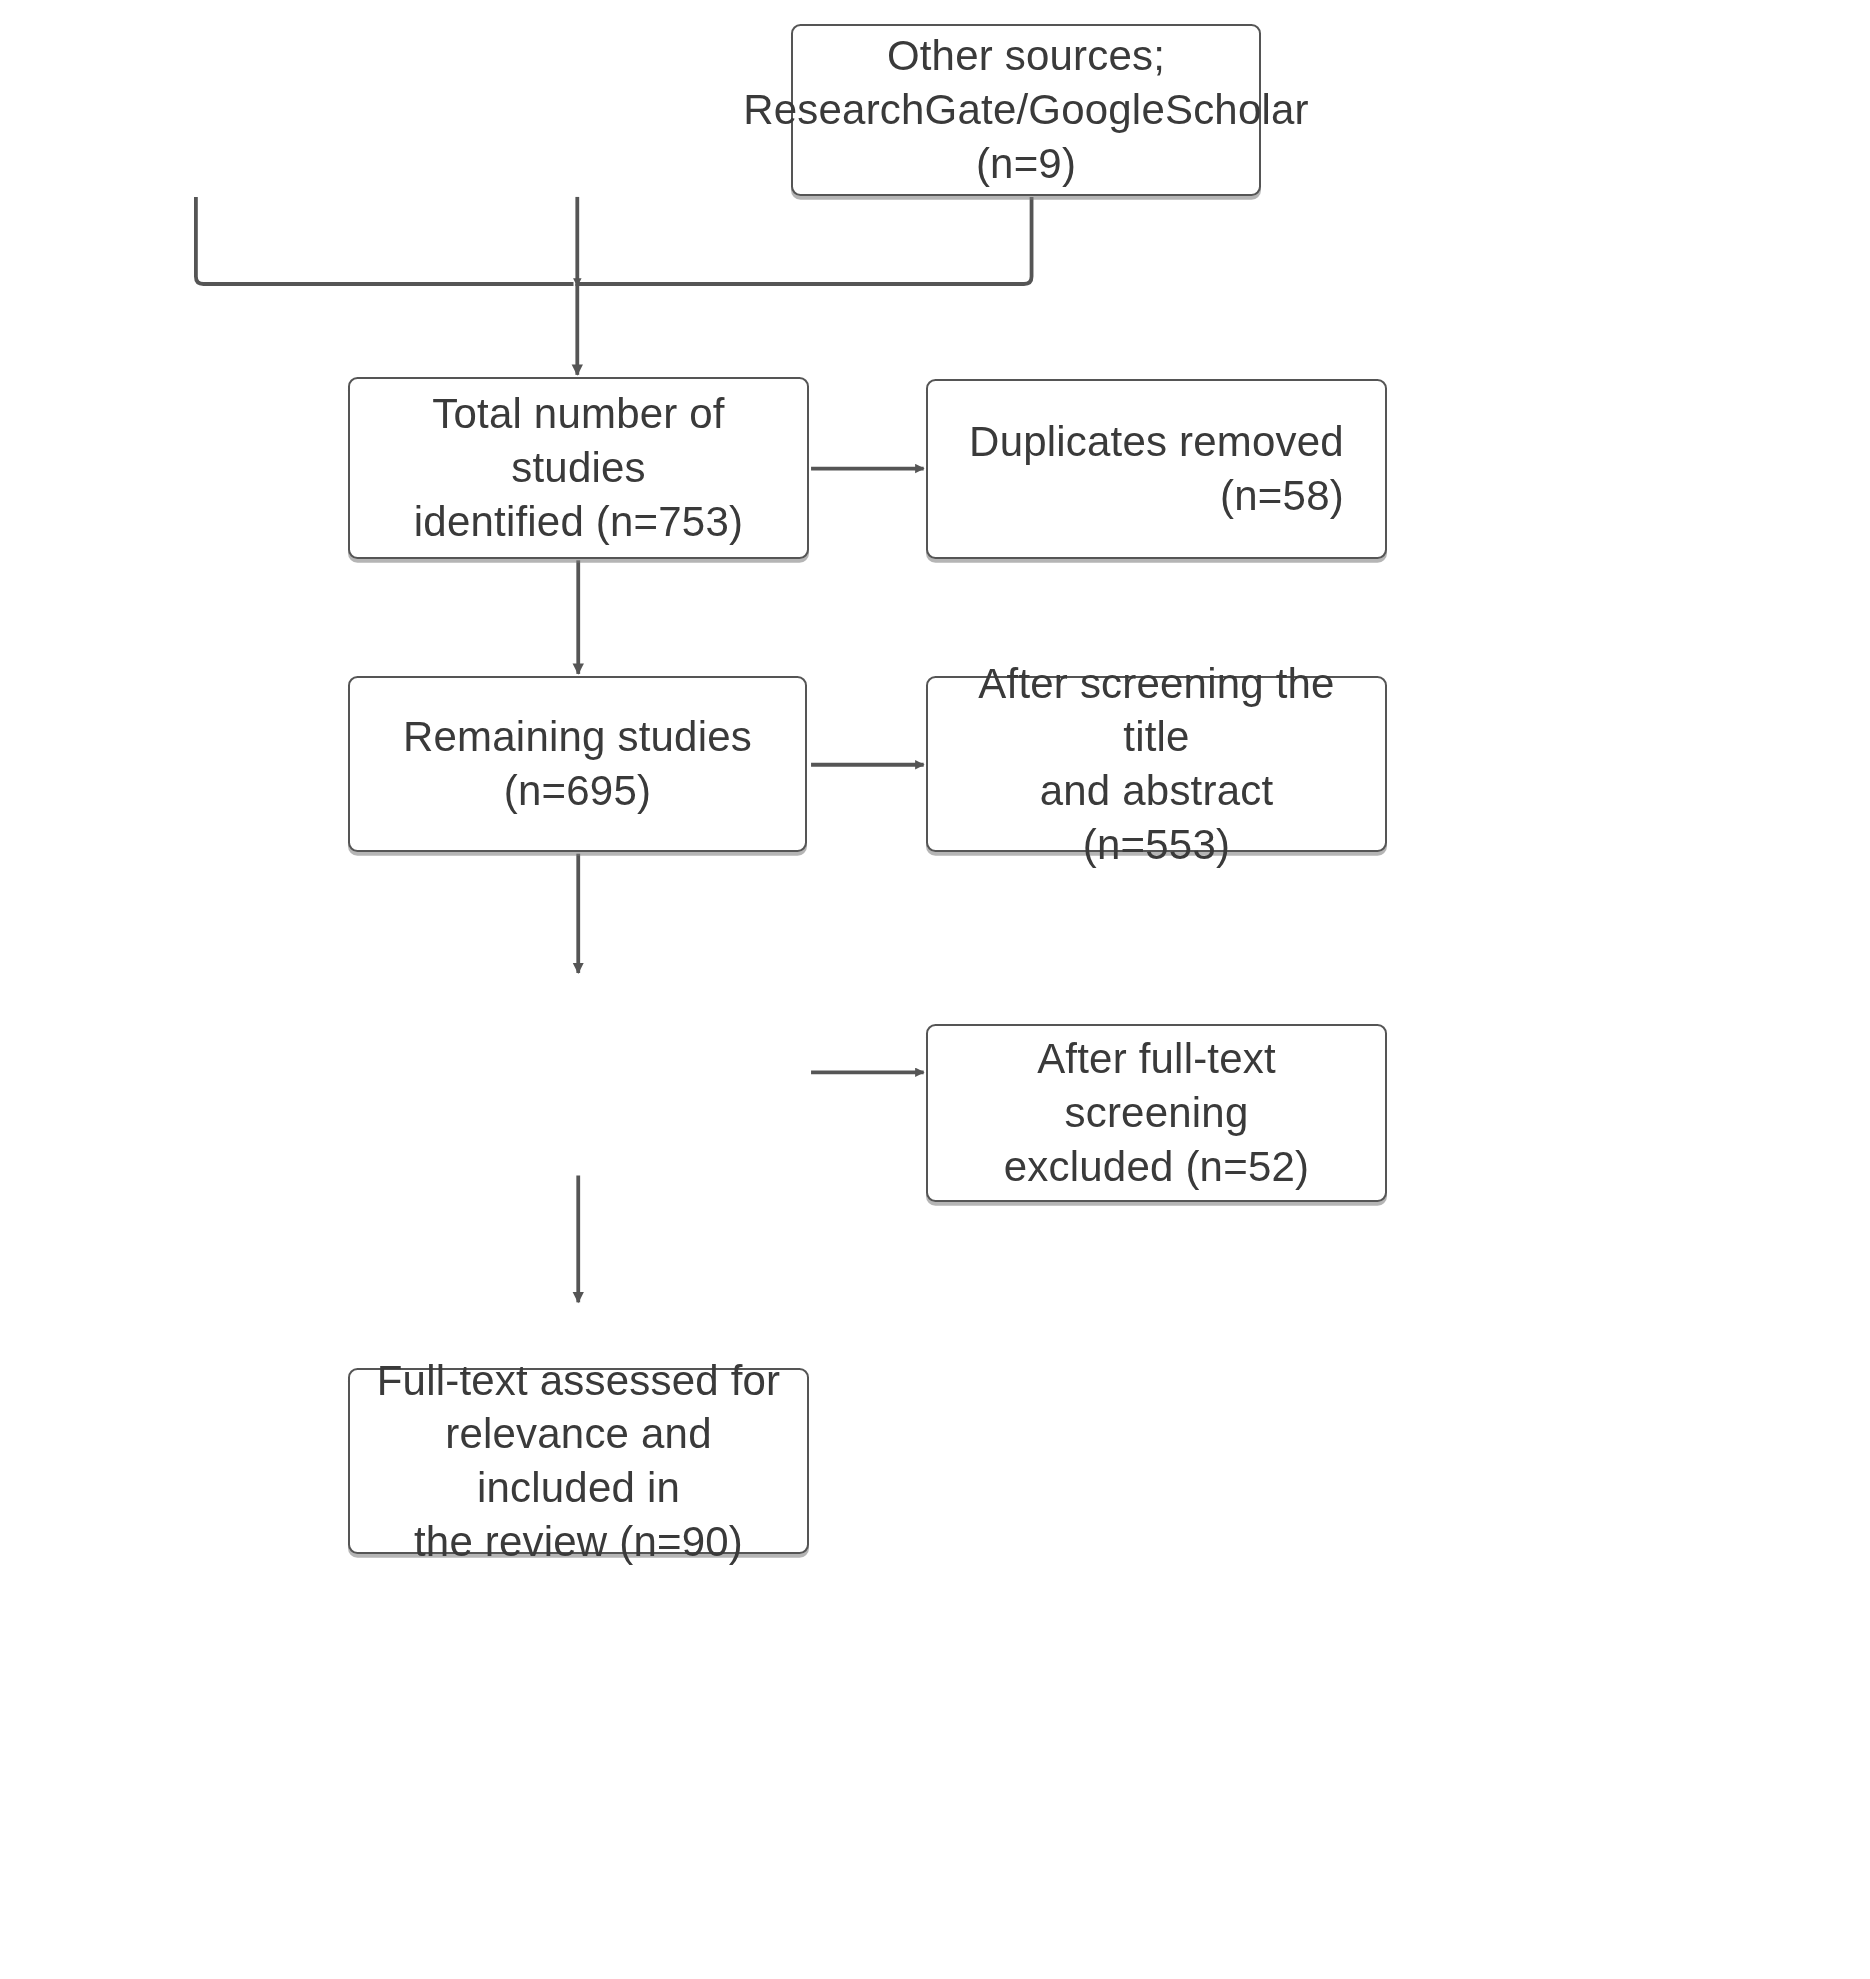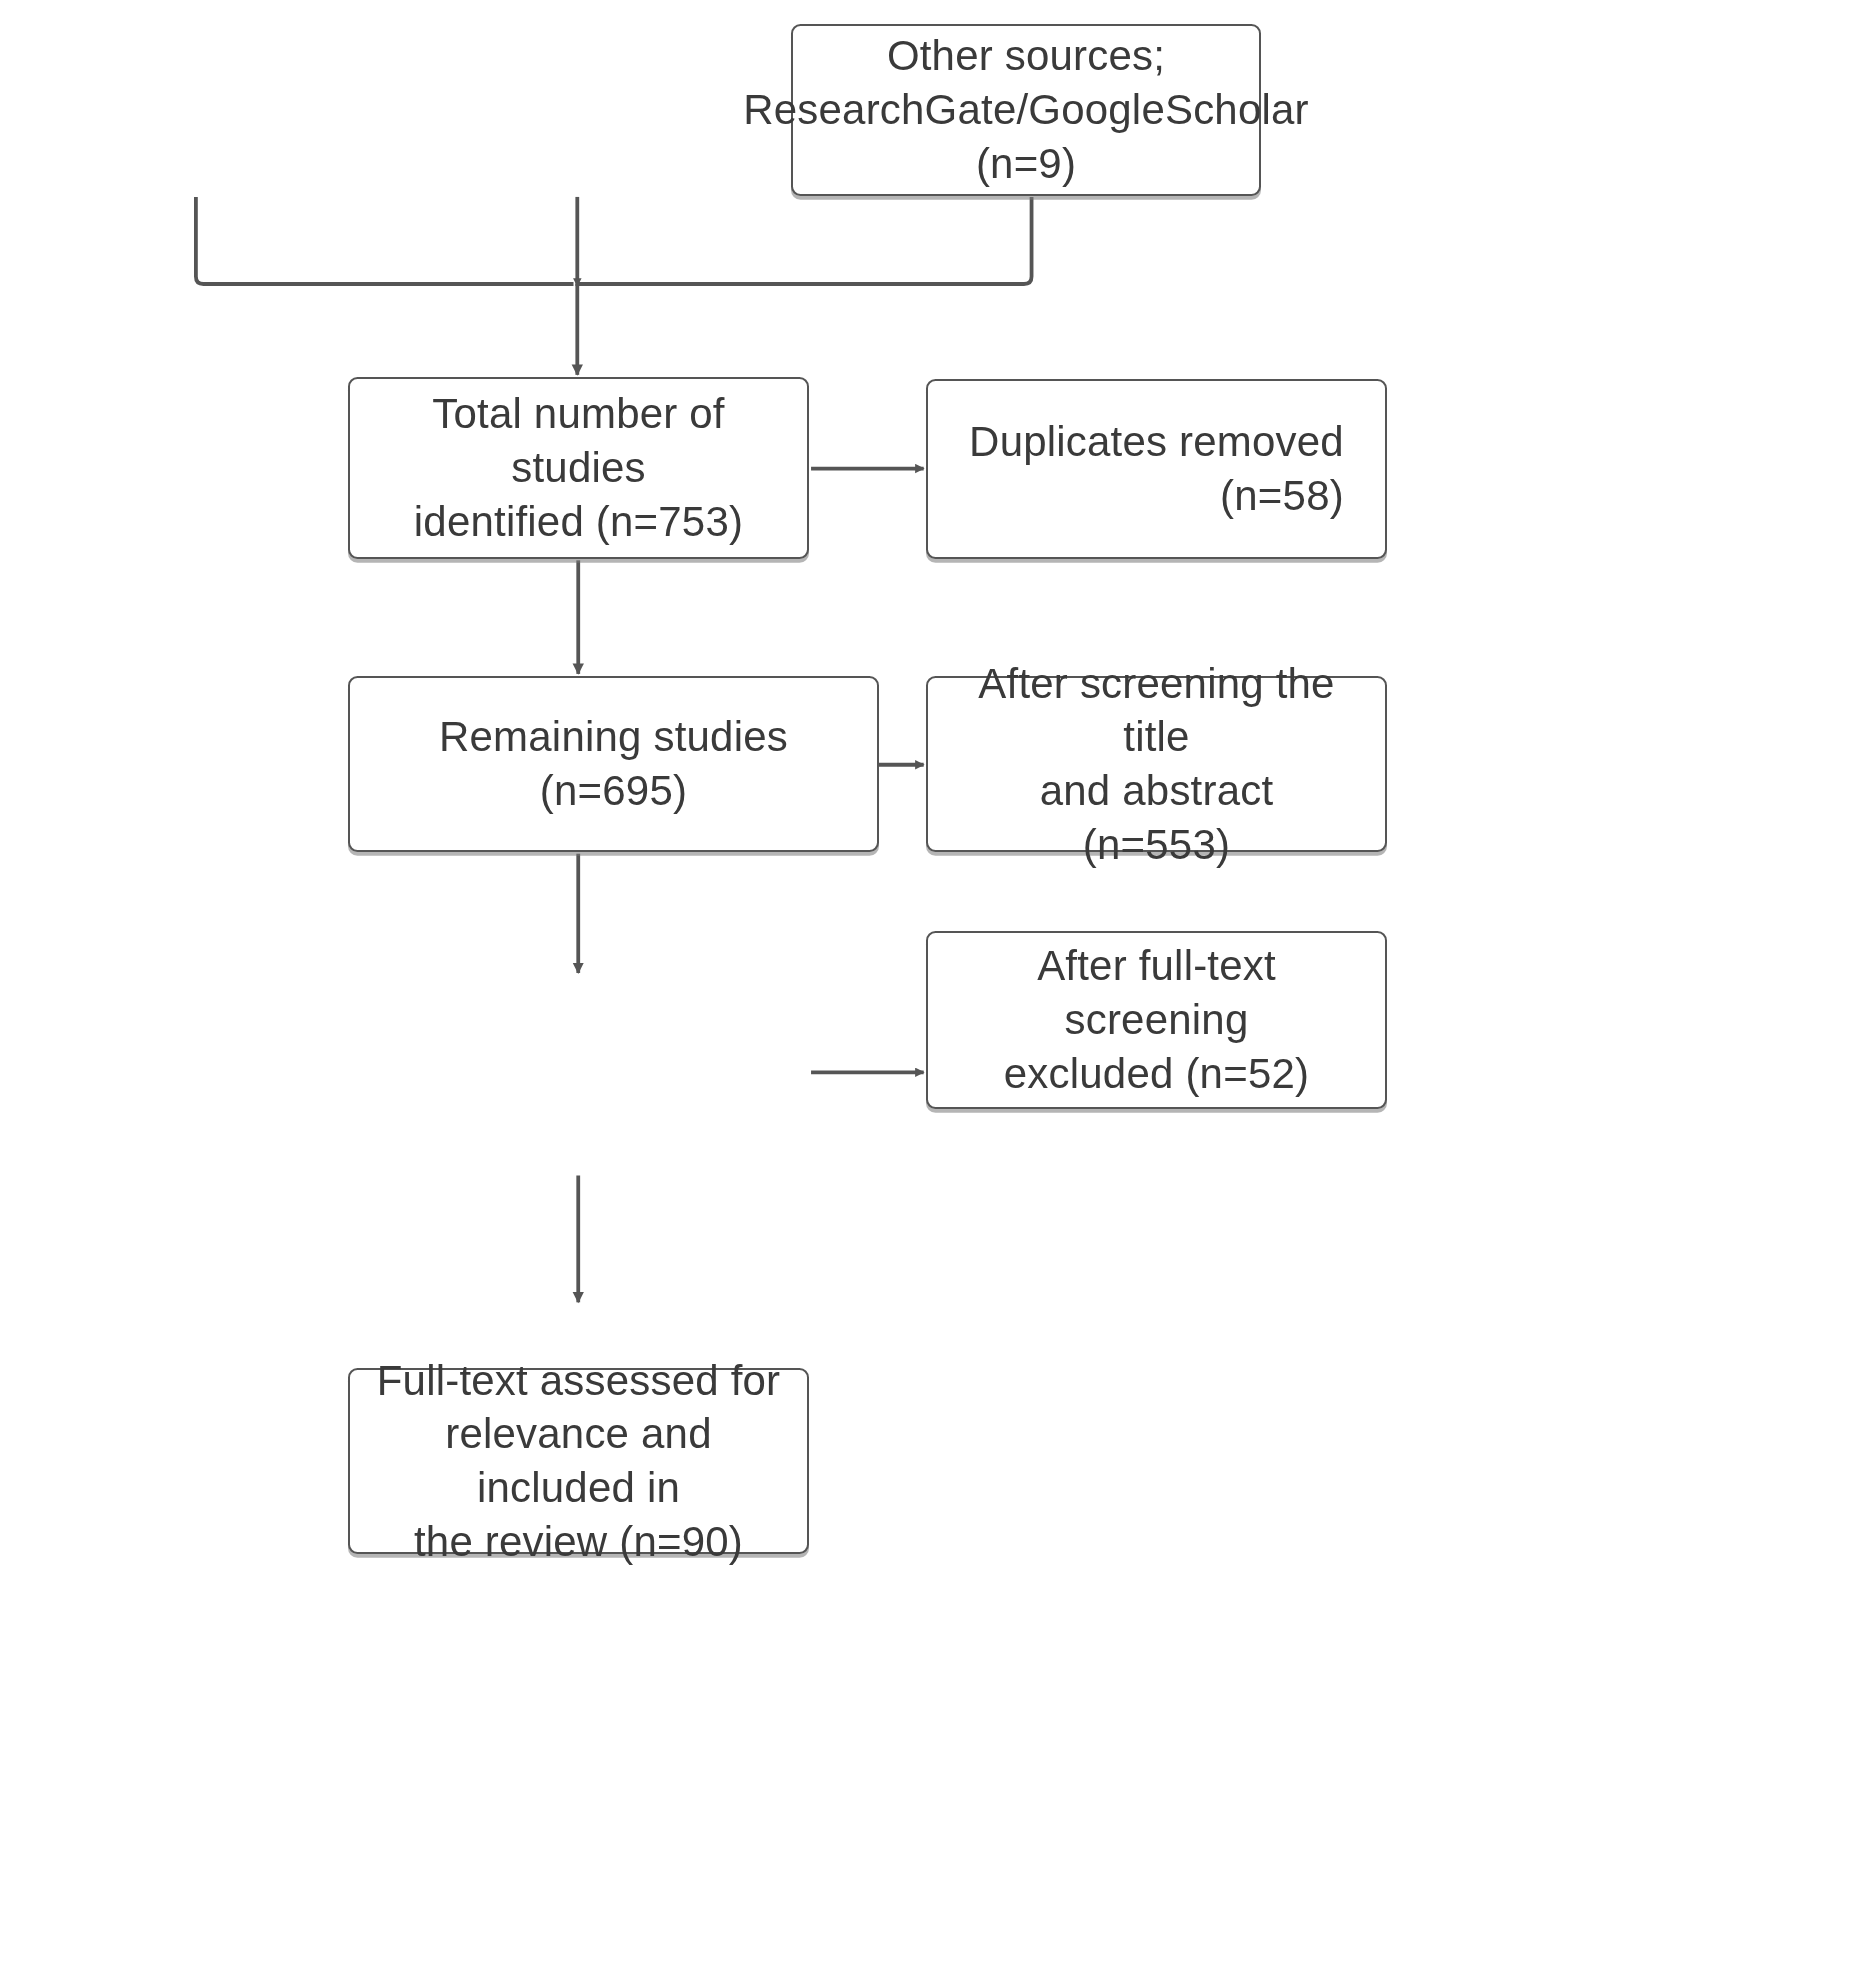--- a/index.html
+++ b/index.html
@@ -107,29 +107,29 @@
   <div class="node" style="left:791px; top:24px;   width:470px; height:172px;">Other sources;
 ResearchGate/GoogleScholar
 (n=9)</div>
 
   <div class="node" style="left:348px; top:377px;  width:461px; height:182px;">Total number of studies
 identified (n=753)</div>
 
   <div class="node" style="left:926px; top:379px;  width:461px; height:180px;text-align:right;">Duplicates removed
 (n=58)</div>
 
-  <div class="node" style="left:348px; top:676px;  width:531px; height:176px;">Remaining studies
+  <div class="node" style="left:348px; top:676px;  width:459px; height:176px;">Remaining studies
 (n=695)</div>
 
   <div class="node" style="left:926px; top:676px;  width:461px; height:176px;">After screening the title
 and abstract
 (n=553)</div>
 
 
-  <div class="node" style="left:926px; top:931px; width:461px; height:178px;">After full-text screening
+  <div class="node" style="left:926px; top:1024px; width:461px; height:178px;">After full-text screening
 excluded  (n=52)</div>
 
   <div class="node" style="left:348px; top:1368px; width:461px; height:186px;">Full-text assessed for
 relevance and included in
 the review (n=90)</div>
 
 </div>
 
 
 </body></html>

